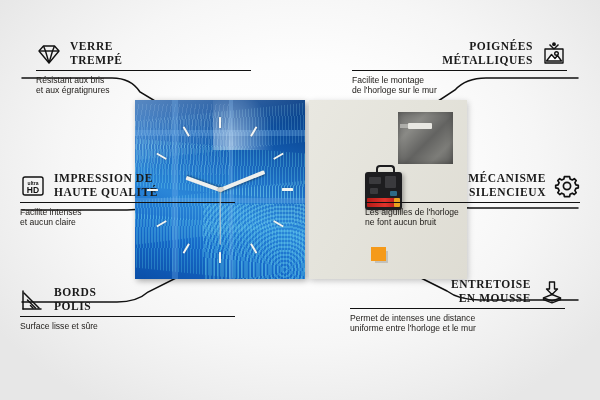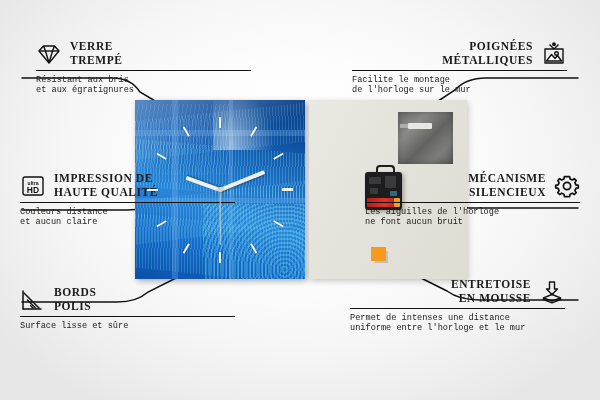--- a/index.html
+++ b/index.html
@@ -20,21 +20,21 @@
   .feat.right .head{justify-content:flex-end;}
   .ttl{
     font-family:"Liberation Serif", serif;
     font-weight:bold;font-size:11.5px;letter-spacing:.55px;
     color:#1a1a1a;line-height:13.5px;text-transform:uppercase;
   }
   .feat.left .ttl{text-align:left;}
   .feat.right .ttl{text-align:right;}
   .rule{height:1.4px;background:#111;margin:3px 0 3.5px 0;width:100%;}
   .sub{
-    font-family:Liberation Mono, monospace;
+    font-family:Liberation Sans, sans-serif;
     font-size:8.6px;line-height:10.6px;color:#23201d;font-style:normal;
   }
   .feat.left .sub{text-align:left;}
   .feat.right .sub{text-align:left;}
   .ico{width:26px;height:24px;flex:0 0 26px;display:block;}
   .ico svg{display:block;width:26px;height:24px;}
 
   
   #wires{position:absolute;left:0;top:0;width:600px;height:400px;pointer-events:none;}
 
@@ -204,21 +204,21 @@
       <span class="ico">
         <svg viewBox="0 0 26 24">
           <rect x="3" y="3" width="20" height="18" rx="2" fill="none" stroke="#111" stroke-width="1.4"></rect>
           <text x="13" y="11" font-family="Liberation Sans, sans-serif" font-size="5" font-weight="bold" fill="#111" text-anchor="middle">ultra</text>
           <text x="13" y="19" font-family="Liberation Sans, sans-serif" font-size="8.5" font-weight="bold" fill="#111" text-anchor="middle">HD</text>
         </svg>
       </span>
       <span class="ttl"><span>IMPRESSION DE</span><br><span>HAUTE QUALITÉ</span></span>
     </div>
     <div class="rule"></div>
-    <div class="sub"><span>Couleurs distance</span><br><span>et aucun claire</span></div>
+    <div class="sub"><span>Facilite intenses</span><br><span>et aucun claire</span></div>
   </div>
 
   <div class="feat left" style="left:20px;top:280px;margin-top:6px;">
     <div class="head">
       <span class="ico">
         <svg viewBox="0 0 26 24">
             <g stroke="#111" stroke-width="1.5" stroke-linecap="round">
           <line x1="3" y1="3" x2="3" y2="21"></line>
           <line x1="3" y1="21" x2="21" y2="21"></line>
           <line x1="4" y1="5" x2="19" y2="20"></line>

